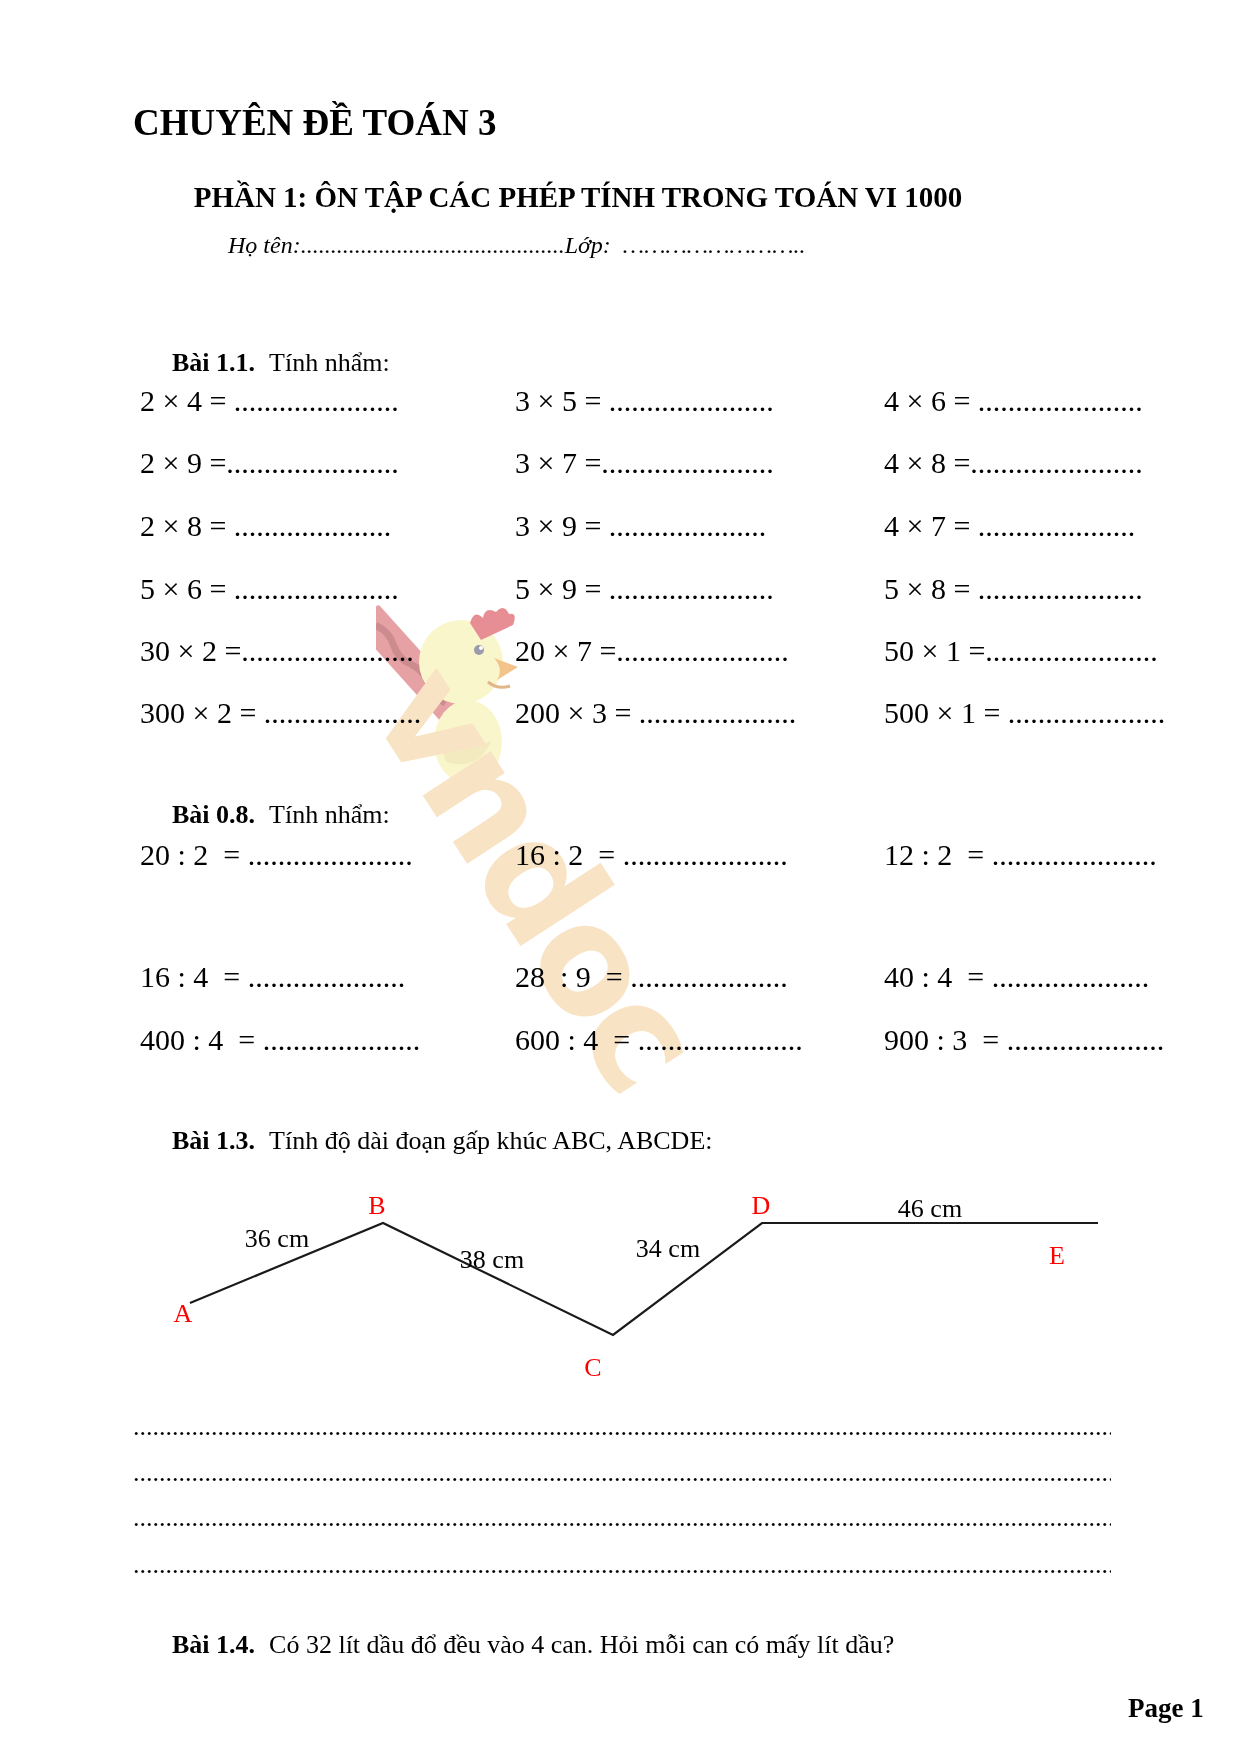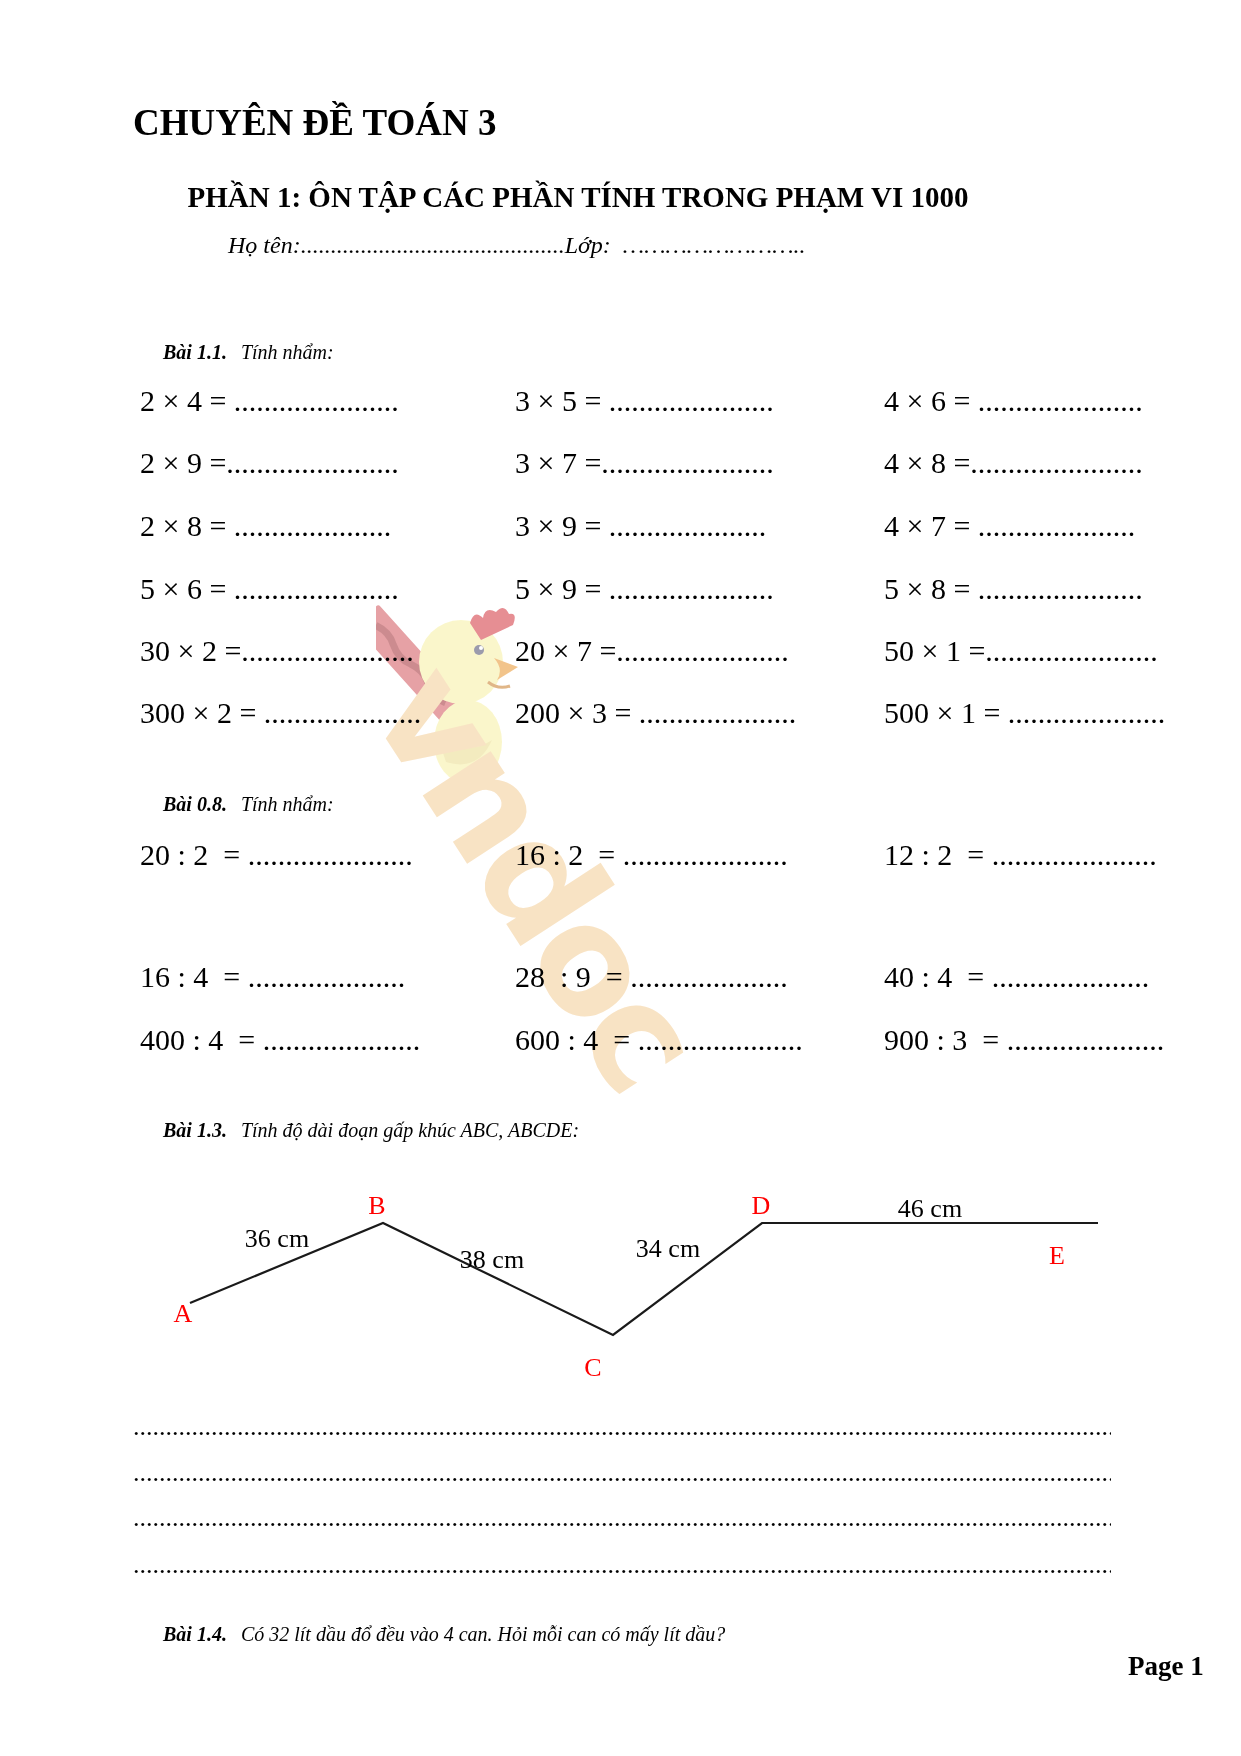--- a/index.html
+++ b/index.html
@@ -18,36 +18,36 @@
     font-size:148px; letter-spacing:-7px; color:#f8e3c4;
     transform:rotate(57deg); transform-origin:0 0; line-height:1;
   }
 
   
   .doc-title    { position:absolute; top:101px; left:133px; width:890px; font-size:37px; font-weight:bold; }
   .doc-subtitle { position:absolute; top:181px; left:133px; width:890px; text-align:center; font-size:29px; font-weight:bold; }
   .name-line    { position:absolute; top:232px; left:228px; font-size:24px; font-style:italic; white-space:pre; }
 
   
-  .ex-heading { position:absolute; left:133px; font-size:20px; white-space:pre;font-style:italic; }
+  .ex-heading { position:absolute; left:133px; font-size:26px; white-space:pre; }
   .ex-heading b { margin-right:14px; }
   .xrow  { position:absolute; left:0; width:1095px; height:34px; font-size:30px; }
   .xrow span { position:absolute; top:0; white-space:pre; }
   .c1 { left:140px; } .c2 { left:515px; } .c3 { left:884px; }
 
   
   .diagram { position:absolute; left:0; top:1160px; z-index:2; }
   .diagram text { font-family:"Liberation Serif","DejaVu Serif",serif; font-size:26px; }
   .pt-label { fill:#ff0000; }
   .len-label { fill:#000000; }
 
   
   .answer-line { position:absolute; left:133px; width:978px; font-size:26px; white-space:nowrap; overflow:hidden; }
 
-  .page-number { position:absolute; top:1651px; left:1128px; font-size:27px; font-weight:bold; }
+  .page-number { position:absolute; top:1693px; left:1128px; font-size:27px; font-weight:bold; }
 </style>
 </head>
 <body>
 
 <div class="page">
 
   <svg class="wm-mascot" viewBox="0 0 175 235">
     <g transform="rotate(48 40 80)">
       <rect x="-34" y="64" width="158" height="32" rx="3" fill="#c8353d" opacity="0.85"></rect>
       <path d="M-20 80 q14 -6 26 0 q14 6 26 0 q14 -6 26 0 q14 6 26 0" stroke="#8f1d24" stroke-width="7" fill="none" opacity="0.7"></path>
@@ -60,21 +60,21 @@
     <circle cx="105" cy="58" r="2" fill="#ffffff"></circle>
     <path d="M118 68 l24 9 l-21 13 q7 -11 -3 -22 z" fill="#e8942e"></path>
     <path d="M112 92 q10 8 22 4" stroke="#c87c28" stroke-width="3" fill="none"></path>
   </svg>
 
   <div class="wm-text">vndoc</div>
 
   <div class="layer">
 
     <div class="doc-title">CHUYÊN ĐỀ TOÁN 3</div>
-    <div class="doc-subtitle">PHẦN 1: ÔN TẬP CÁC PHẦN TÍNH TRONG PHẠM VI 1000</div>
+    <div class="doc-subtitle">PHẦN 1: ÔN TẬP CÁC PHÉP TÍNH TRONG TOÁN VI 1000</div>
     <div class="name-line">Họ tên:............................................Lớp:  ……………………..</div>
 
     <div class="ex-heading" style="top:318px">
       <b>Bài 1.1.</b><span>Tính nhẩm:</span>
     </div>
     <div class="xrow" style="top:384px">
       <span class="c1">2 × 4 = ......................</span>
       <span class="c2">3 × 5 = ......................</span>
       <span class="c3">4 × 6 = ......................</span>
     </div>

